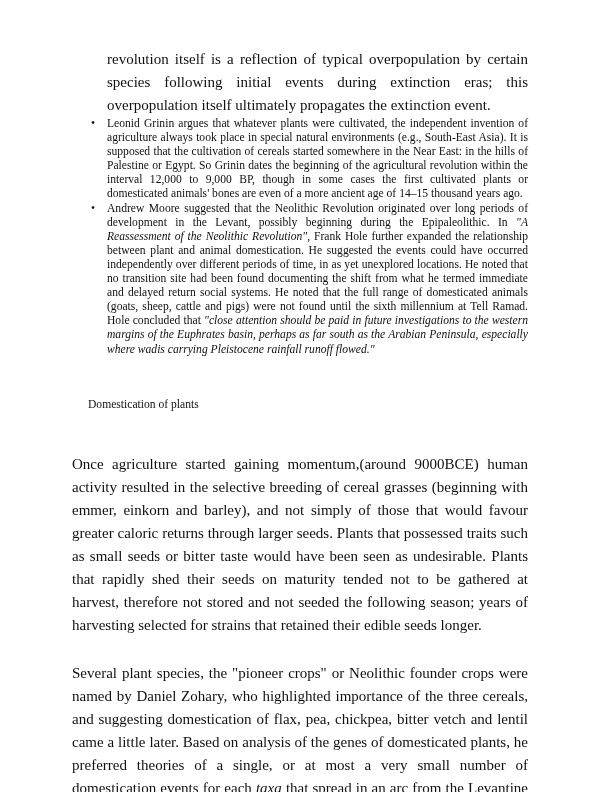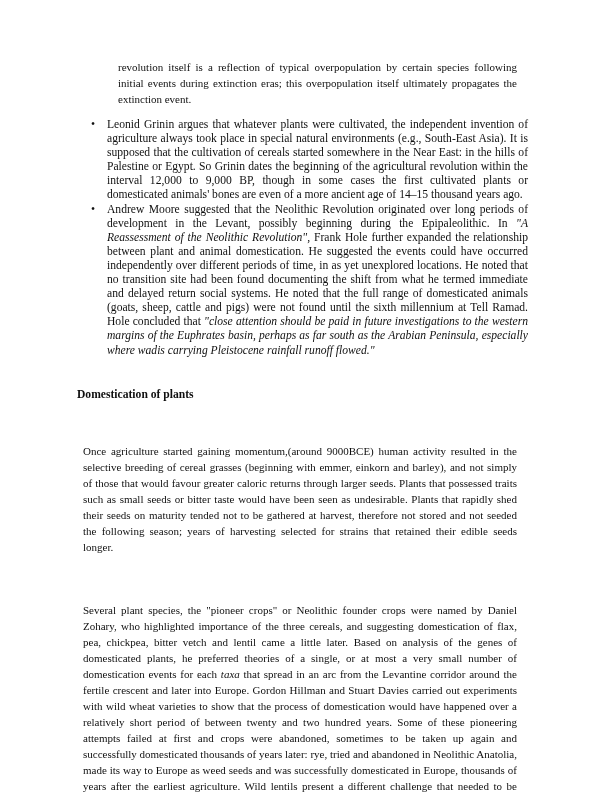--- a/index.html
+++ b/index.html
@@ -19,23 +19,23 @@
     width: 612px;
     height: 792px;
     box-sizing: border-box;
     padding: 48px 84px 0 72px;
     overflow: hidden;
   }
   .content {
     width: 456px;
   }
   p, .para {
-    margin: 11px;
-    font-size: 11px;
-    line-height: 16px;
+    margin: 0;
+    font-size: 15px;
+    line-height: 23px;
     text-align: justify;
     text-justify: inter-word;
     hyphens: none;
   }
   .cont-para {
     padding-left: 35px;
   }
   ul.bullets {
     margin: 0;
     padding: 0;
@@ -51,24 +51,24 @@
     margin: 0;
   }
   ul.bullets li .bullet-mark {
     position: absolute;
     left: 19px;
     top: 0;
     font-size: 11.6px;
     line-height: 14.1px;
   }
   h2.section-heading {
-    margin: 5px;
+    margin: 16px;
     font-size: 11.6px;
     line-height: 14.1px;
-    font-weight: bold;
+    font-weight: normal;
     text-align: left;
   }
   .gap-heading-before { height: 25px; }
   .gap-heading-after  { height: 25px; }
   .gap-para           { height: 25px; }
   em.it { font-style: italic; }
   .quote-it { font-style: italic; }
 </style>
 </head>
 <body>

